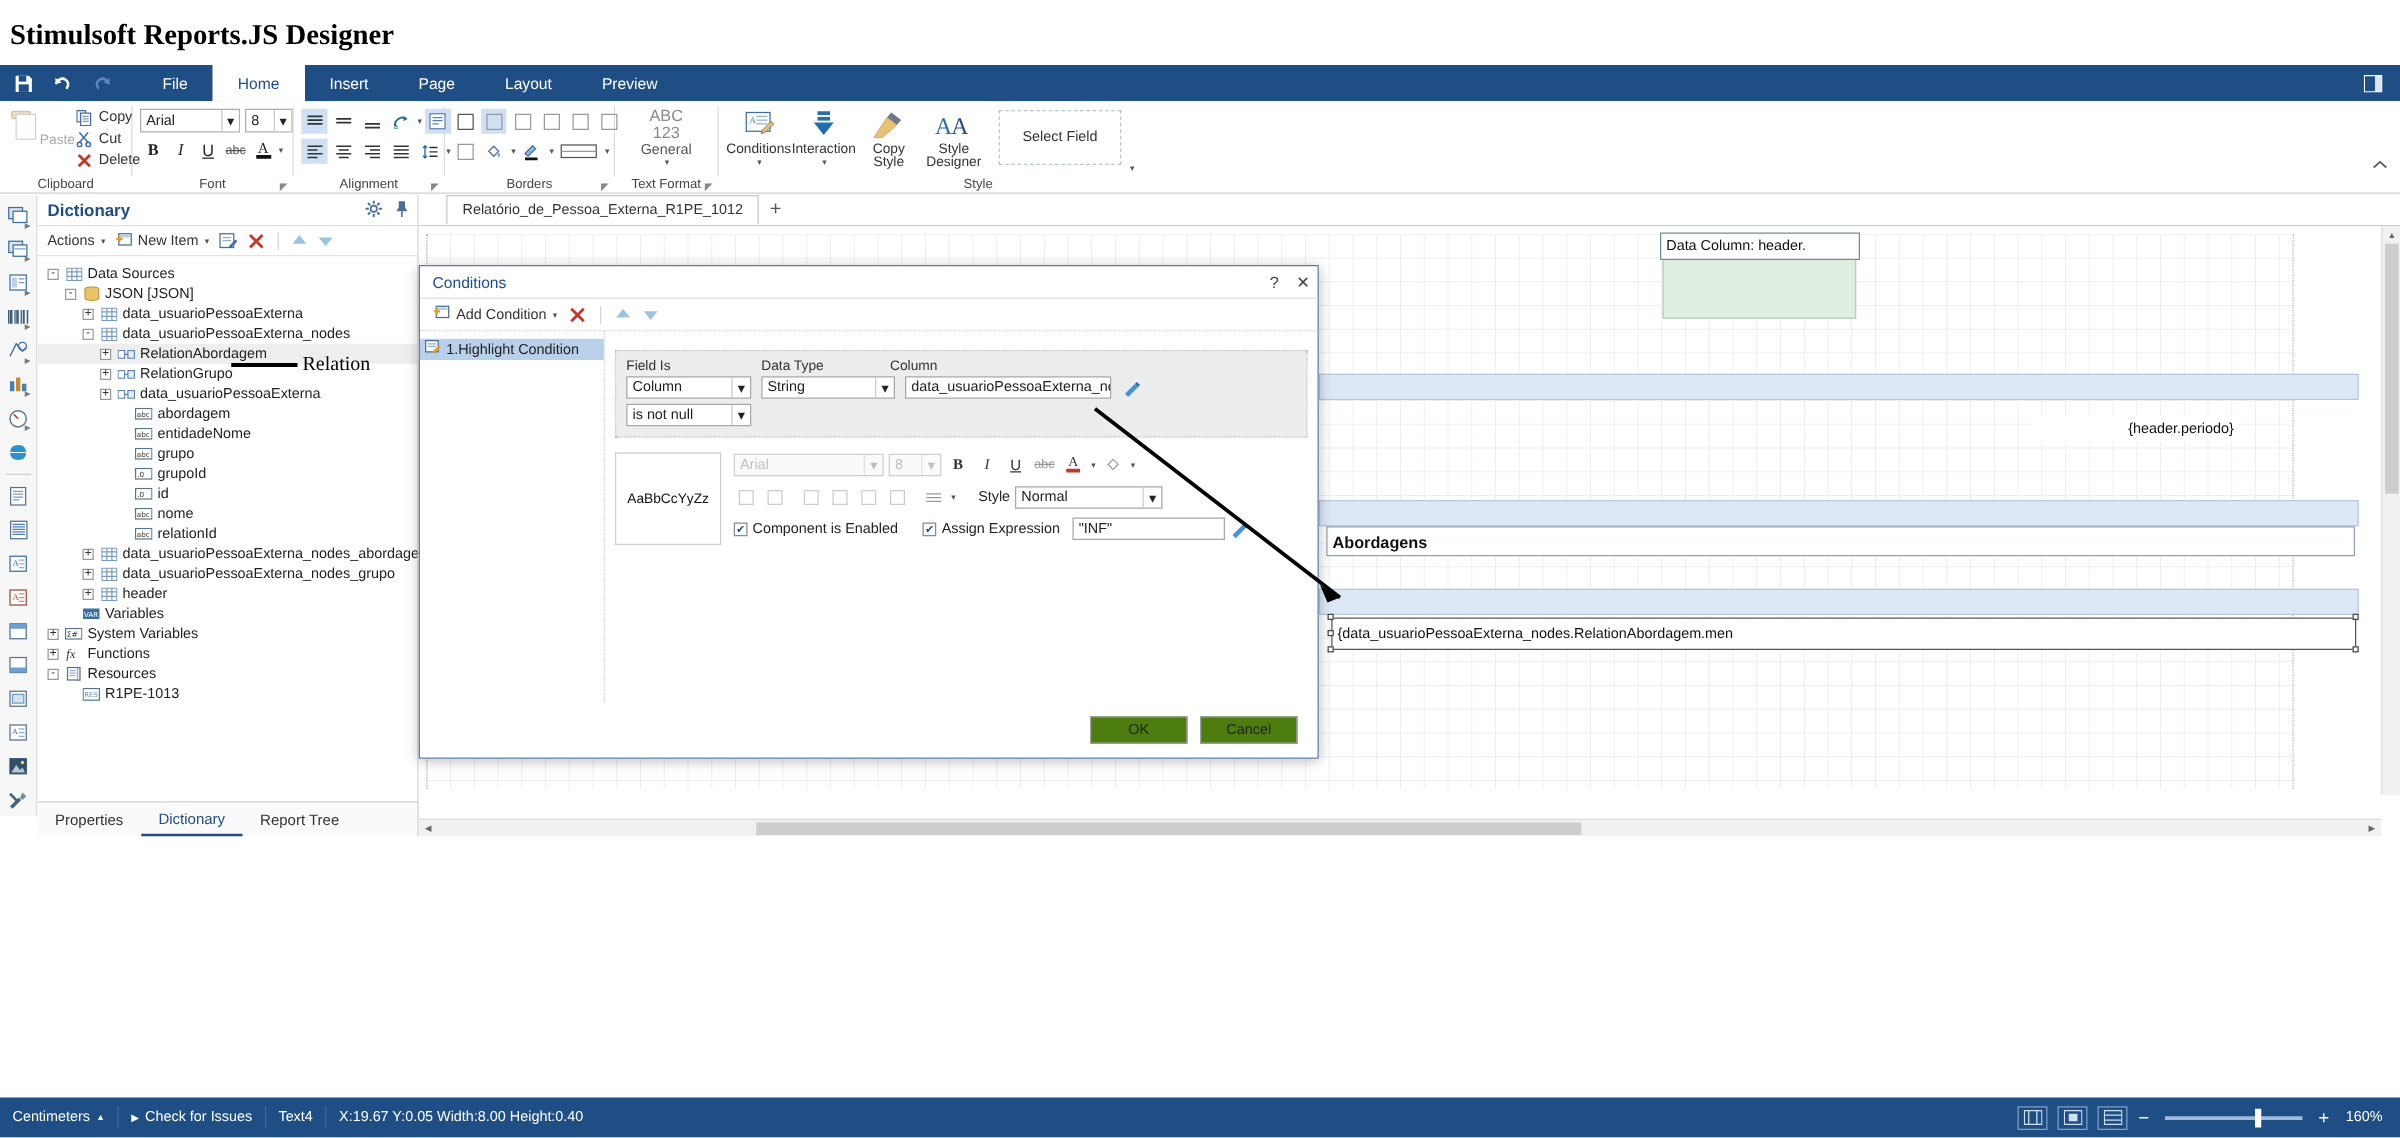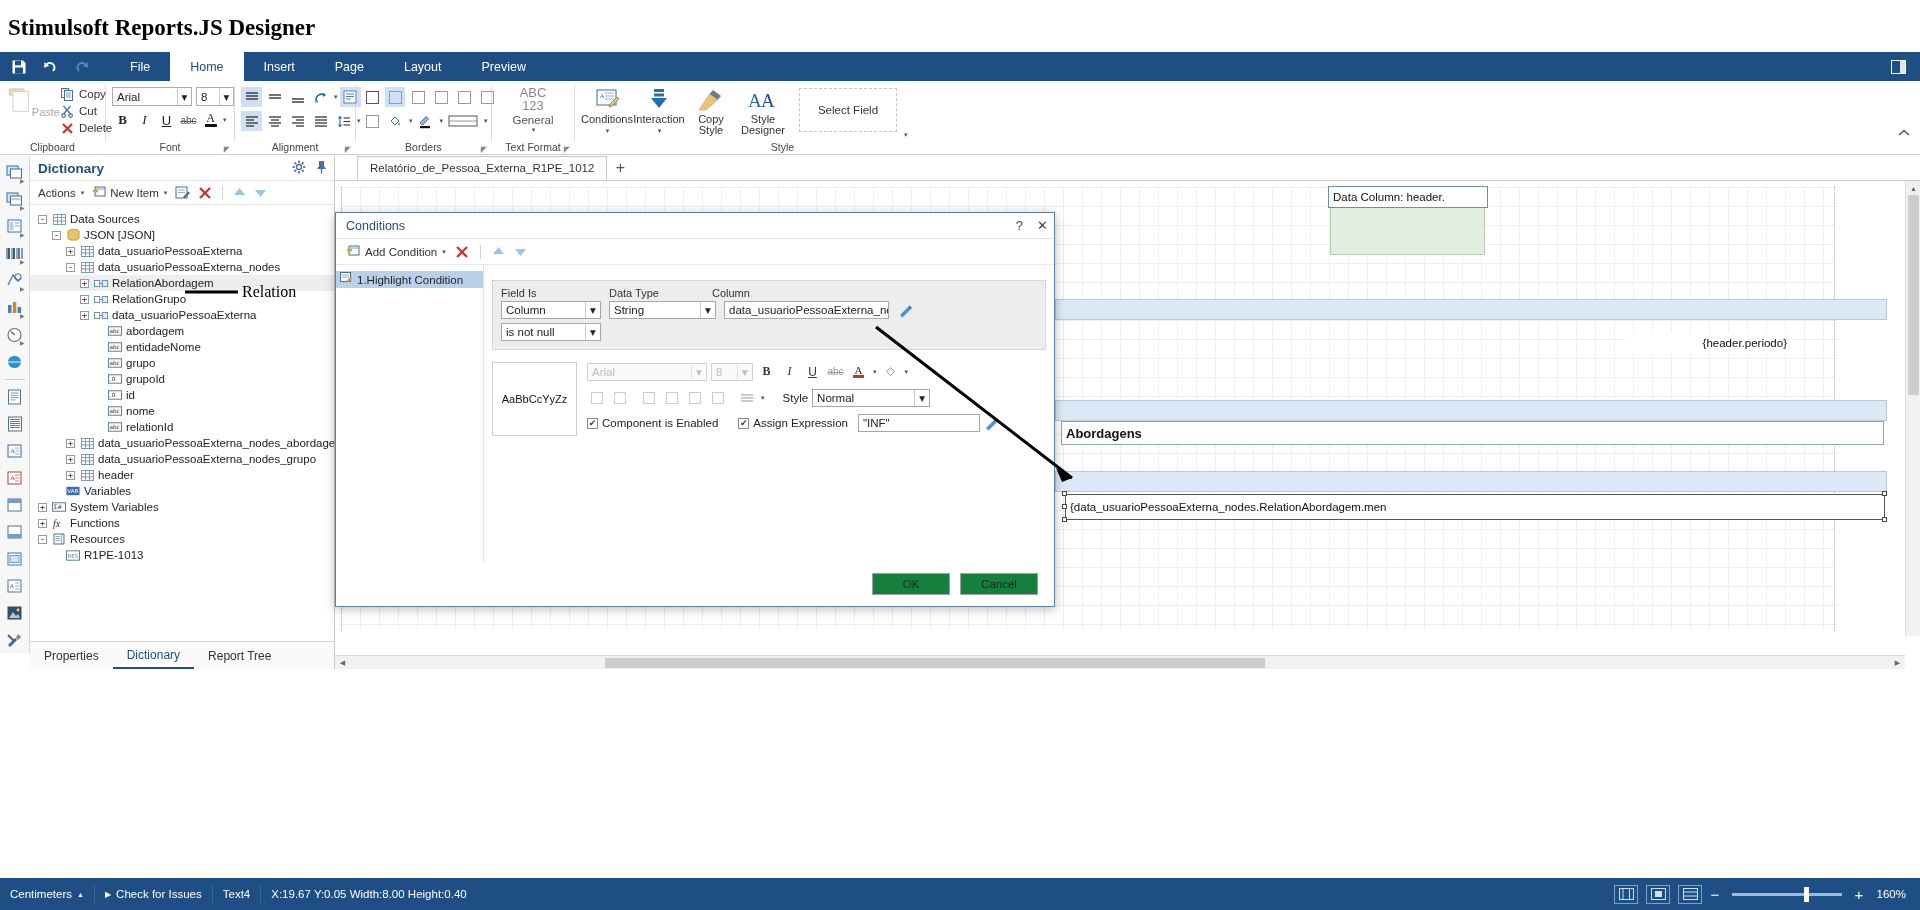--- a/index.html
+++ b/index.html
@@ -294,21 +294,21 @@
   .dbtn.stk { text-decoration:line-through; color:#999; font-size:10px; }
   .dsq { width:12px; height:12px; border:1px solid #cccccc; }
   .inp {
     height:18px; border:1px solid #a6a6a6; background:#fff; font-size:11.5px; color:#222;
     display:flex; align-items:center; padding:0 4px;
   }
   .dlg-footer {
     height:44px; display:flex; align-items:center; justify-content:flex-end; gap:10px; padding-right:16px;
   }
   .dlg-btn {
-    width:78px; height:22px; border:1px solid #a0a0a0; background:#15803d;
+    width:78px; height:22px; border:1px solid #a0a0a0; background:#4d7c0f;
     display:flex; align-items:center; justify-content:center; font-size:11.5px; color:#222; cursor:pointer;
   }
 
   
   .anno-text {
     position:absolute; font-family:"Liberation Serif", serif; font-size:16px; color:#000; z-index:60;
   }
   .anno-svg { position:absolute; left:0; top:0; width:1920px; height:910px; pointer-events:none; z-index:55; }
 
   

